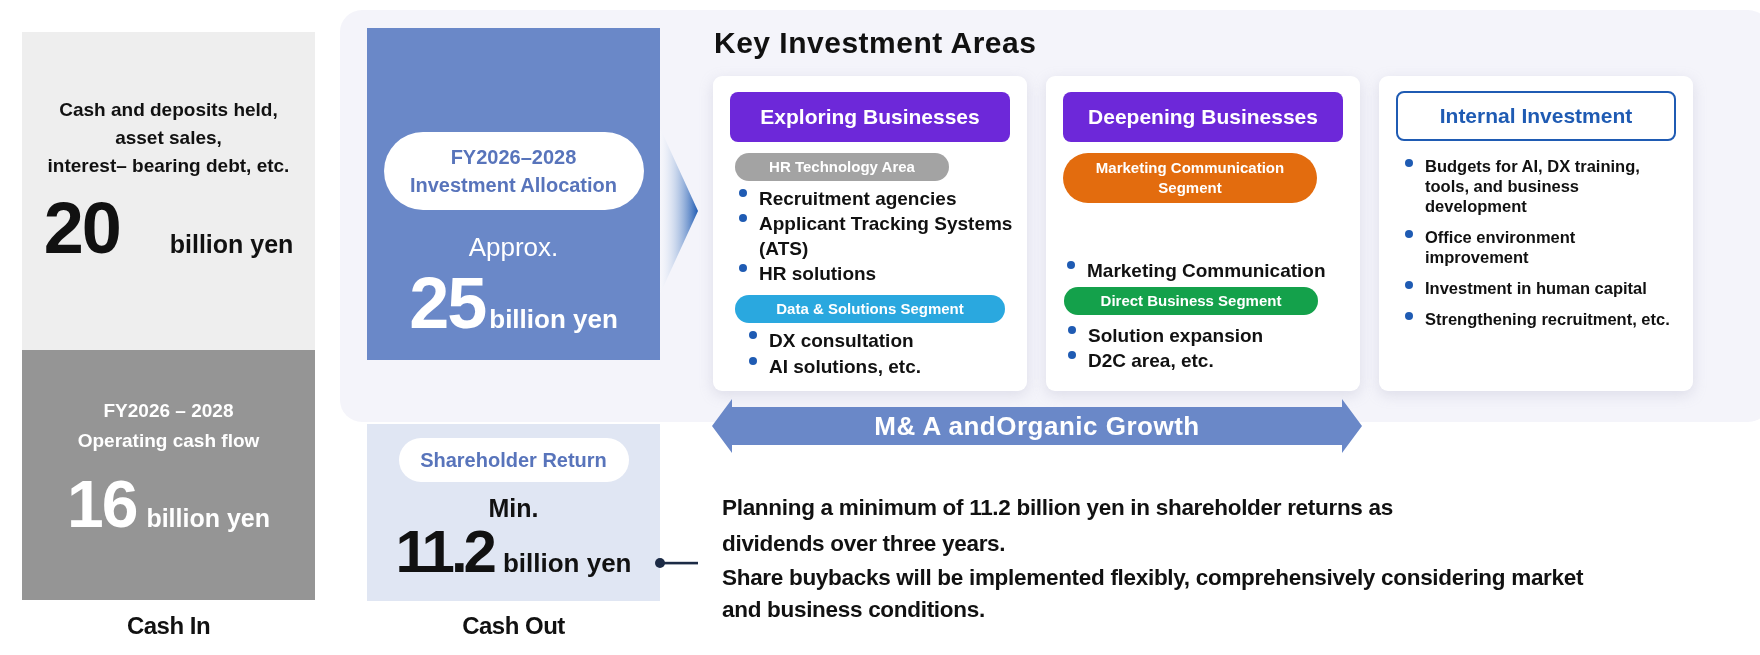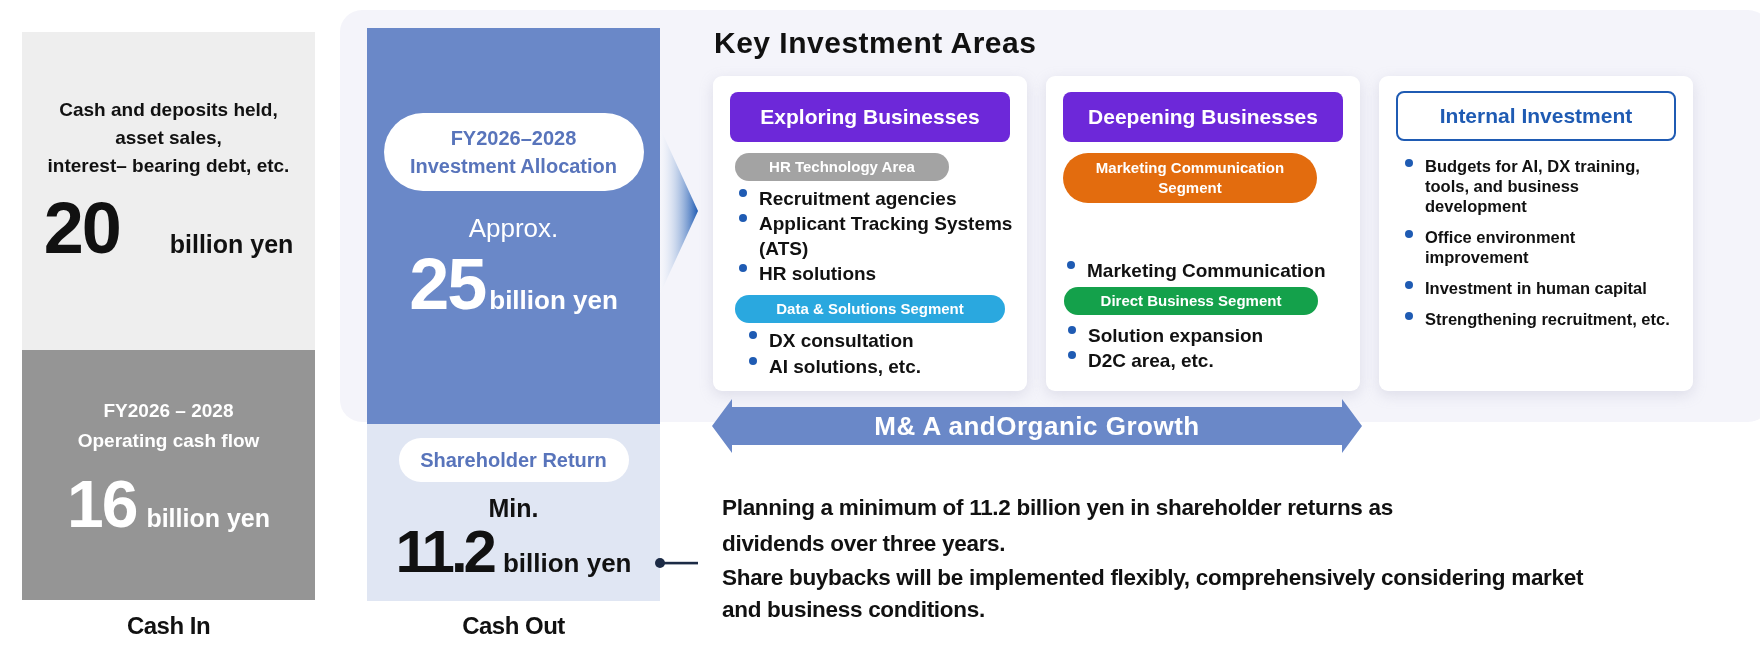--- a/index.html
+++ b/index.html
@@ -26,22 +26,22 @@
   .cashin-bottom .unit { font-size: 25px; color: #fff; margin-left: 10px; }
 
   .col-label { font-size: 24px; font-weight: bold; letter-spacing: -0.5px; color: #111; text-align: center; }
   .label-in { left: 22px; width: 293px; top: 612px; }
   .label-out { left: 367px; width: 293px; top: 612px; }
 
   
   .panel { left: 340px; top: 10px; width: 1430px; height: 412px; background: #f4f4fa; border-radius: 22px; }
 
   
-  .invest-box { left: 367px; top: 28px; width: 293px; height: 396px; background: #6a88c8;
-    display: flex; flex-direction: column; align-items: center; padding-top: 85px; color: #fff; }
+  .invest-box { left: 367px; top: 28px; width: 293px; height: 332px; background: #6a88c8;
+    display: flex; flex-direction: column; align-items: center; padding-top: 85px; color: #fff; justify-content: center; }
   .invest-pill { width: 260px; height: 78px; background: #fff; border-radius: 39px;
     display: flex; flex-direction: column; align-items: center; justify-content: center;
     color: #5874bb; font-weight: bold; font-size: 20px; line-height: 28px; }
   .invest-box .approx { margin-top: 22px; font-size: 26px; font-weight: normal; }
   .invest-box .amount { display: flex; align-items: baseline; margin-top: 2px; }
   .invest-box .big-num { font-size: 72px; line-height: 76px; color: #fff; }
   .invest-box .unit { font-size: 26px; color: #fff; margin-left: 4px; }
 
   .return-box { left: 367px; top: 424px; width: 293px; height: 177px; background: #e0e6f3;
     display: flex; flex-direction: column; align-items: center; padding-top: 14px; }

